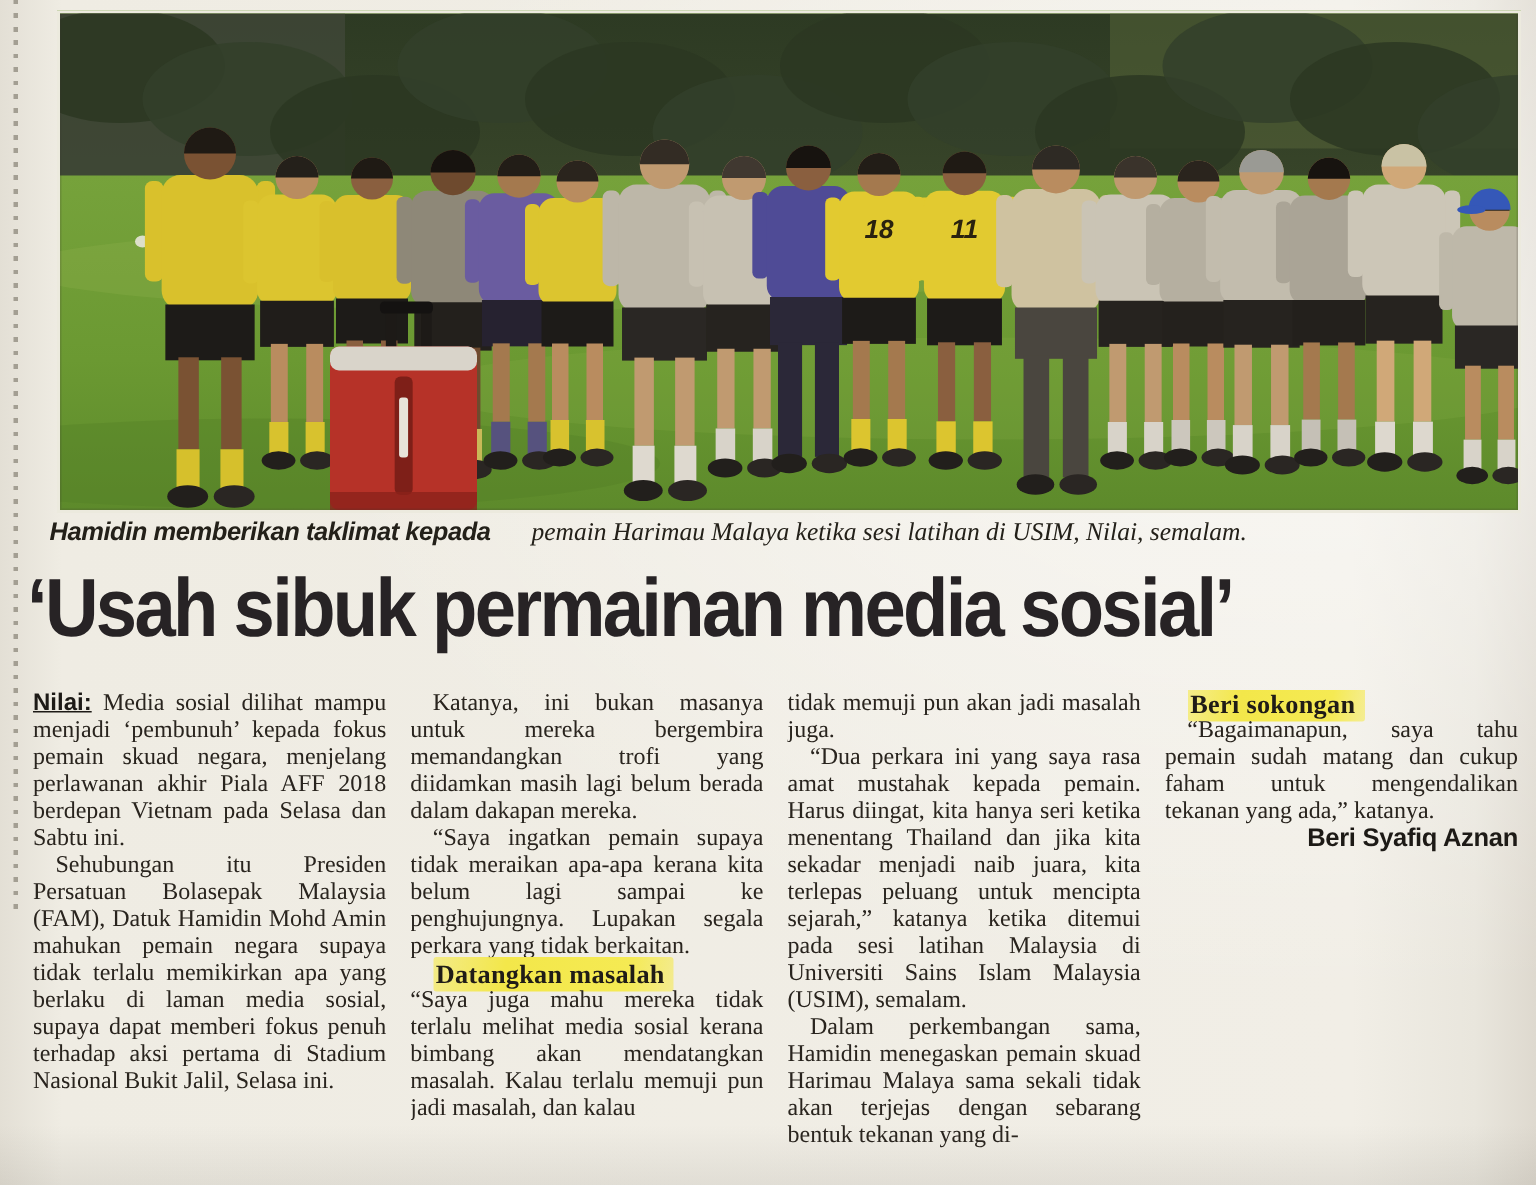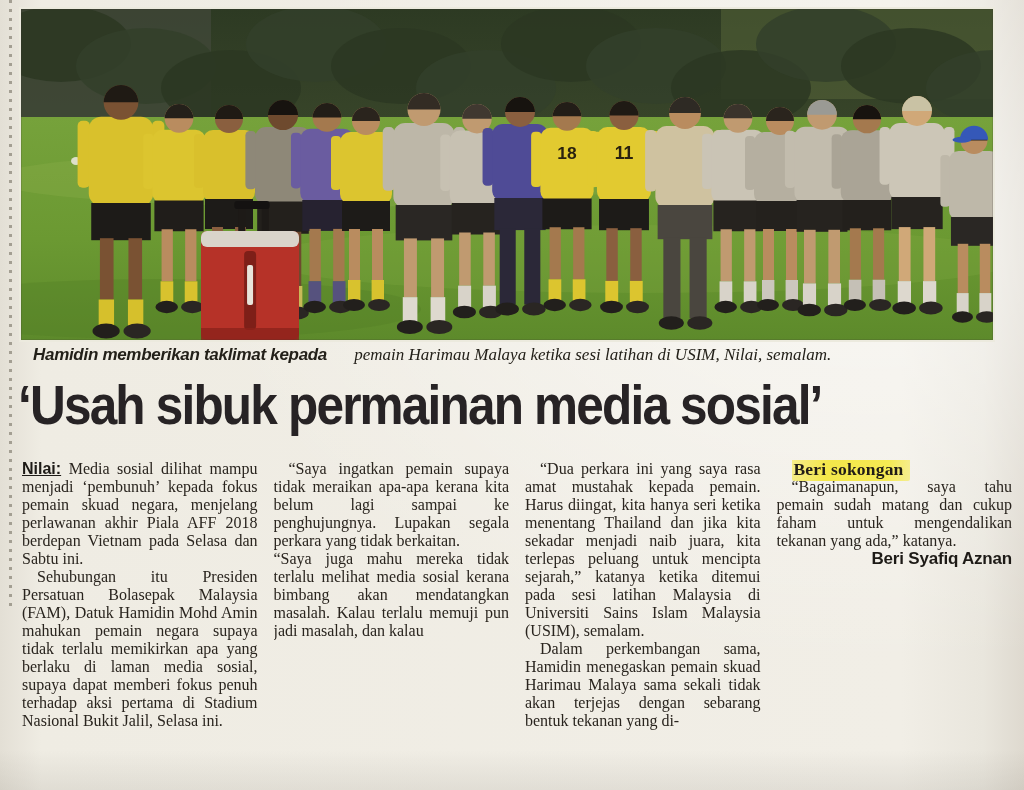--- a/index.html
+++ b/index.html
@@ -17,23 +17,24 @@
       #efece3;
     overflow:hidden;
   }
   
   .perforation{
     position:absolute;left:9px;top:0;width:3px;height:610px;
     background:repeating-linear-gradient(to bottom,#8d887b 0 3px,transparent 3px 9px);
     opacity:.75;
   }
   .photo{
-    position:absolute;left:19px;top:7px;width:972px;height:331px;
+    position:absolute;left:38px;top:7px;width:972px;height:331px;
     border:2px solid #eceade;box-sizing:content-box;
     background:#6f9c35;
+    font-style:italic;
   }
   .photo svg{display:block;}
   .caption{
     position:absolute;left:33px;top:345px;width:965px;
     font-size:17px;color:#232019;white-space:nowrap;
   }
   .caption .cap-bold{
     font-family:"Liberation Sans",sans-serif;
     font-weight:bold;font-style:italic;letter-spacing:-.3px;
   }
@@ -391,24 +392,27 @@
   </div>
 
   <div class="headline">‘Usah sibuk permainan media sosial’</div>
 
   <div class="columns" id="columns">
       <div class="col">
         <p class="noindent"><span class="lead-label">Nilai:</span> Media sosial dilihat mampu menjadi ‘pembunuh’ kepada fokus pemain skuad negara, menjelang perlawanan akhir Piala AFF 2018 berdepan Vietnam pada Selasa dan Sabtu ini.</p>
         <p>Sehubungan itu Presiden Persatuan Bolasepak Malaysia (FAM), Datuk Hamidin Mohd Amin mahukan pemain negara supaya tidak terlalu memikirkan apa yang berlaku di laman media sosial, supaya dapat memberi fokus penuh terhadap aksi pertama di Stadium Nasional Bukit Jalil, Selasa ini.</p>
       </div>
       <div class="col">
+        <p>Katanya, ini bukan masanya untuk mereka bergembira memandangkan trofi yang diidamkan masih lagi belum berada dalam dakapan mereka.</p>
         <p>“Saya ingatkan pemain supaya tidak meraikan apa-apa kerana kita belum lagi sampai ke penghujungnya. Lupakan segala perkara yang tidak berkaitan.</p>
+        <p class="subhead"><span class="hl">Datangkan masalah</span></p>
         <p class="noindent">“Saya juga mahu mereka tidak terlalu melihat media sosial kerana bimbang akan mendatangkan masalah. Kalau terlalu memuji pun jadi masalah, dan kalau</p>
       </div>
       <div class="col">
+        <p class="noindent">tidak memuji pun akan jadi masalah juga.</p>
         <p>“Dua perkara ini yang saya rasa amat mustahak kepada pemain. Harus diingat, kita hanya seri ketika menentang Thailand dan jika kita sekadar menjadi naib juara, kita terlepas peluang untuk mencipta sejarah,” katanya ketika ditemui pada sesi latihan Malaysia di Universiti Sains Islam Malaysia (USIM), semalam.</p>
         <p>Dalam perkembangan sama, Hamidin menegaskan pemain skuad Harimau Malaya sama sekali tidak akan terjejas dengan sebarang bentuk tekanan yang di-</p>
       </div>
       <div class="col">
         <p class="subhead"><span class="hl">Beri sokongan</span></p>
         <p>“Bagaimanapun, saya tahu pemain sudah matang dan cukup faham untuk mengendalikan tekanan yang ada,” katanya.</p>
         <p class="byline">Beri Syafiq Aznan</p>
       </div>
     </div>
 

